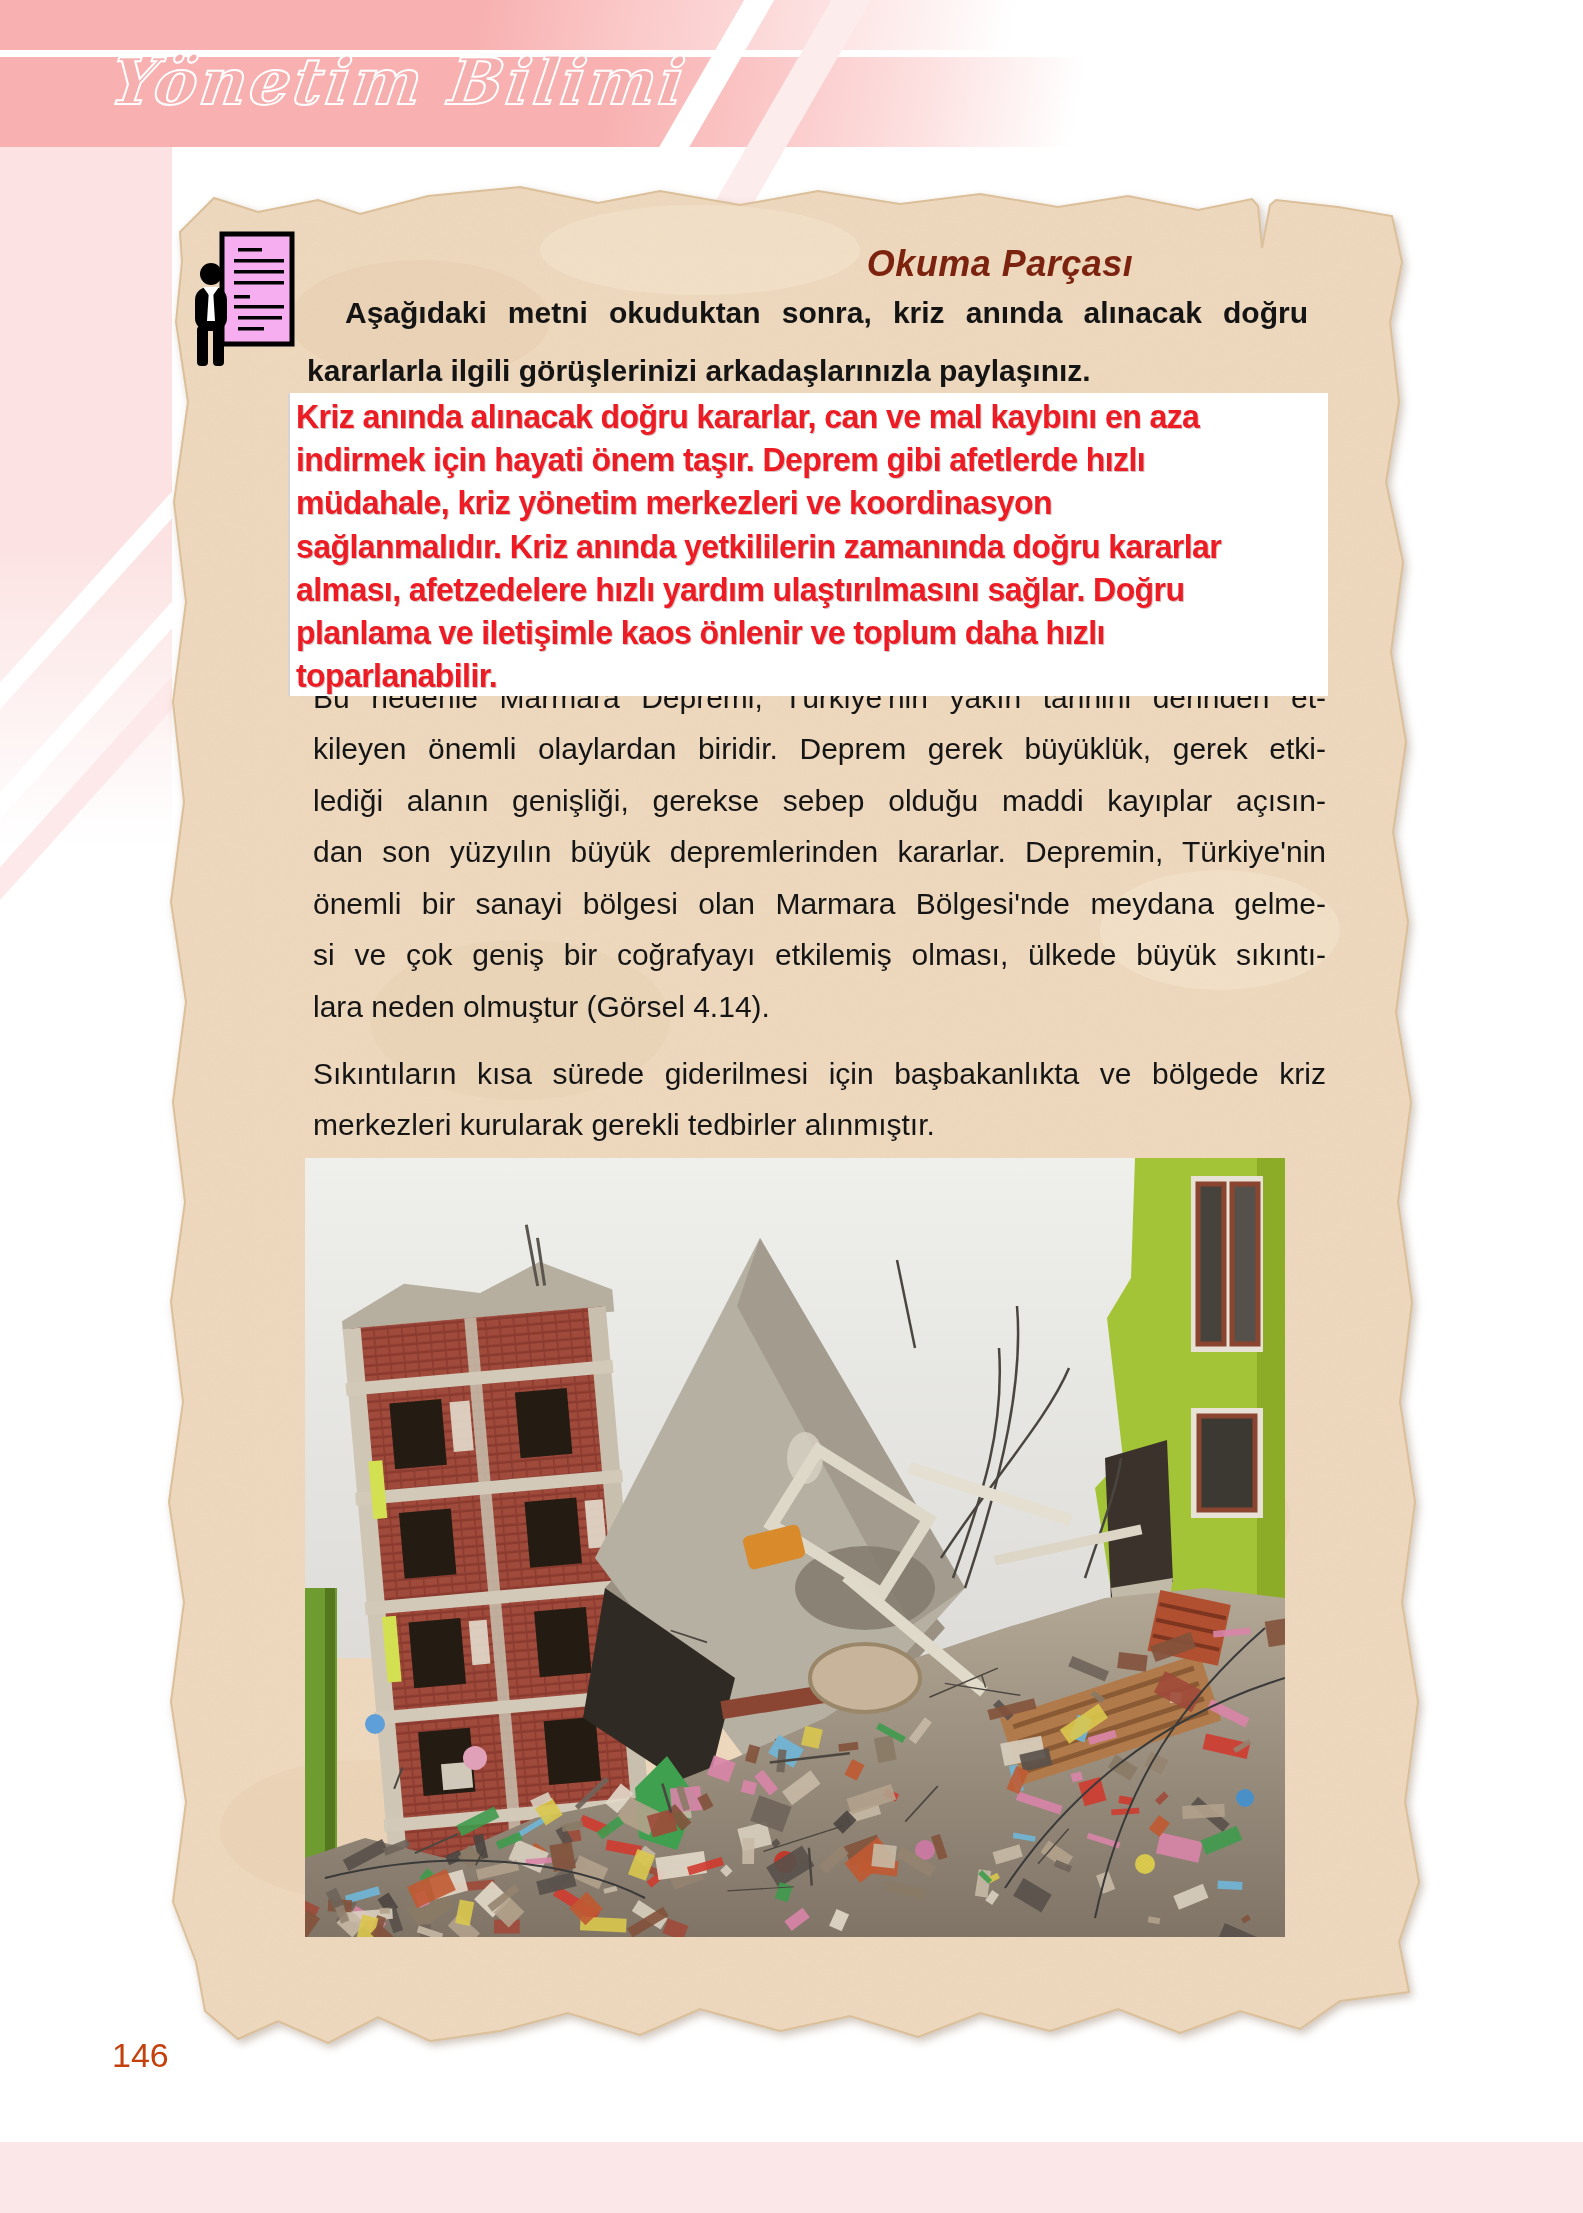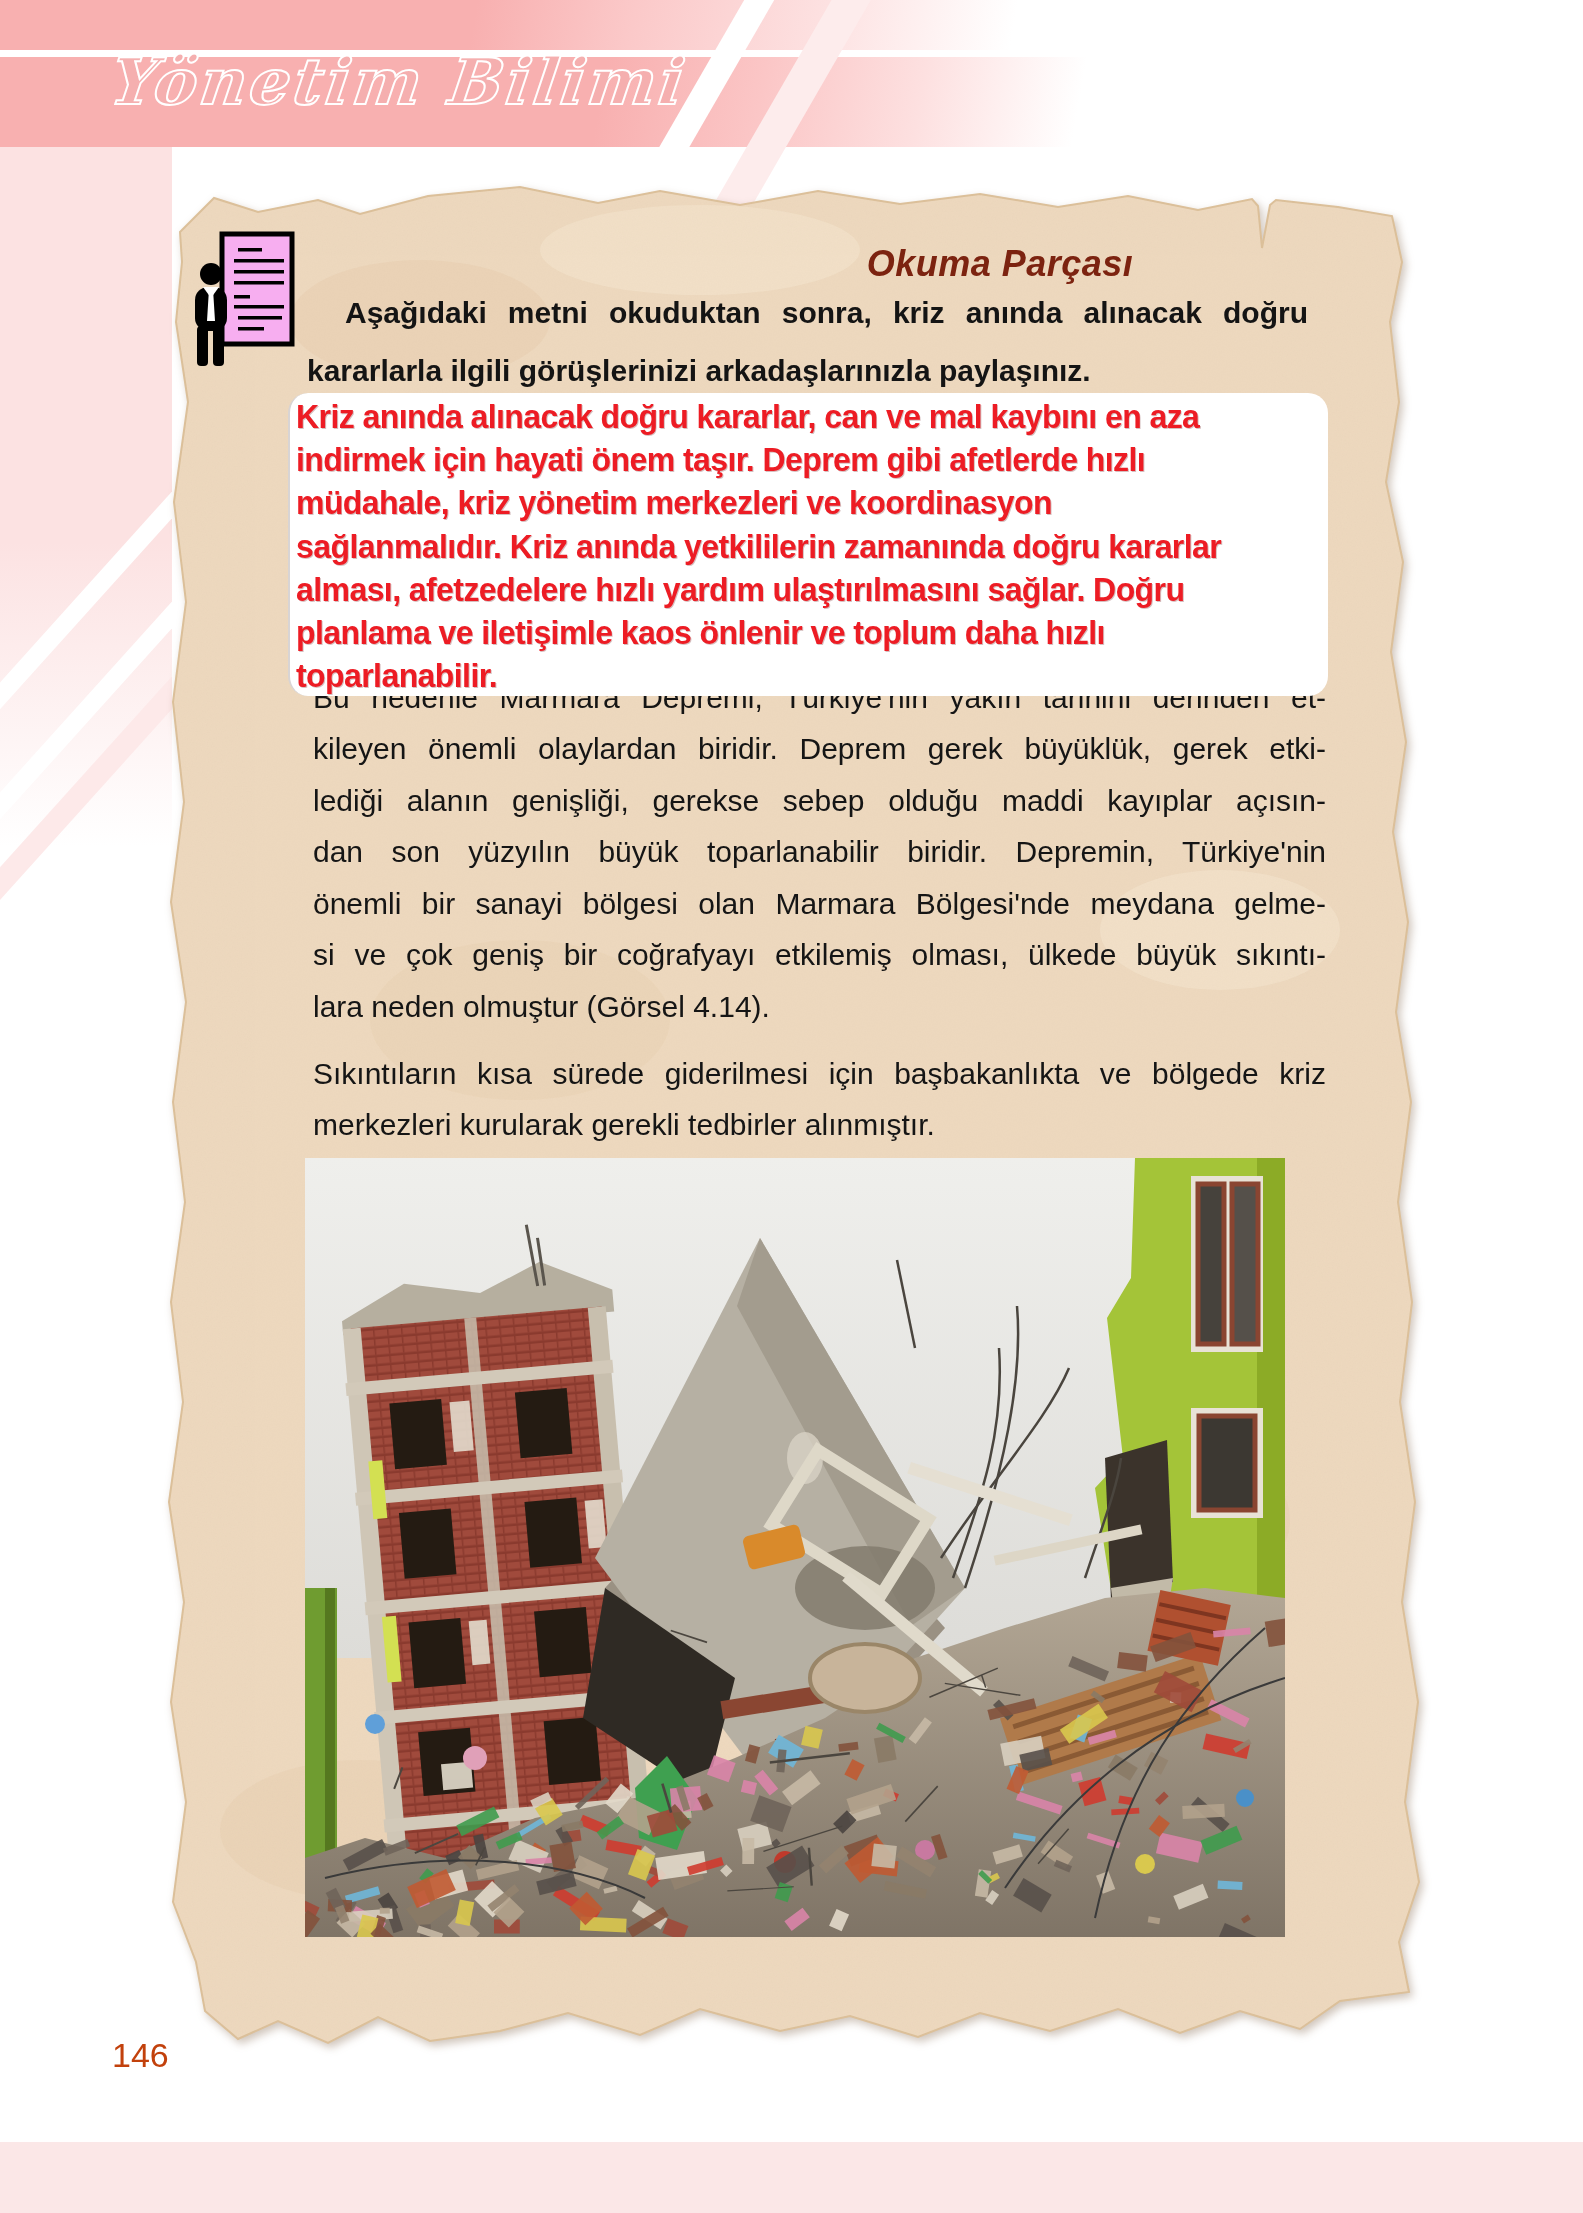--- a/index.html
+++ b/index.html
@@ -33,21 +33,21 @@
   #reading-icon{left:192px;top:226px;width:120px;height:150px;z-index:3;}
 
   
   #okuma{left:820px;top:243px;width:360px;text-align:center;z-index:2;
     font-size:36px;font-weight:bold;font-style:italic;color:#7c2310;letter-spacing:0.5px;}
   .introline{z-index:2;font-size:30px;font-weight:bold;color:#141414;white-space:nowrap;}
   #intro1{left:345px;top:296px;width:963px;text-align:justify;-moz-text-align-last:justify;text-align-last:justify;}
   #intro2{left:307px;top:354px;}
 
   #highlight-box{left:288px;top:393px;width:1040px;height:303px;background:#ffffff;z-index:3;
-    border-left:2px solid #d8d4d4;padding:2px 0 0 6px;box-sizing:border-box;border-radius:20px;}
+    border-left:2px solid #d8d4d4;padding:2px 0 0 6px;box-sizing:border-box;}
   .redline{font-size:33px;line-height:43.2px;font-weight:bold;color:#ed1c24;
     letter-spacing:-0.6px;white-space:nowrap;transform:scaleX(.97);transform-origin:left;
     text-shadow:1px 1px 0 rgba(90,0,0,.25);}
 
   .bodyline{left:313px;width:1013px;height:51px;line-height:51px;z-index:2;
     font-size:30px;color:#151515;white-space:nowrap;}
   .just{text-align:justify;-moz-text-align-last:justify;text-align-last:justify;white-space:normal;}
 
   
   #photo{left:305px;top:1158px;width:980px;height:779px;z-index:2;}
@@ -120,21 +120,21 @@
   </svg>
 
   <div class="abs introline" id="intro1">Aşağıdaki metni okuduktan sonra, kriz anında alınacak doğru</div>
 
   <div class="abs" id="okuma">Okuma Parçası</div>
   <div class="abs introline" id="intro2">kararlarla ilgili görüşlerinizi arkadaşlarınızla paylaşınız.</div>
 
   <div class="abs bodyline just" style="top:672px;">Bu nedenle Marmara Depremi, Türkiye'nin yakın tarihini derinden et-</div>
   <div class="abs bodyline just" style="top:723px;">kileyen önemli olaylardan biridir. Deprem gerek büyüklük, gerek etki-</div>
   <div class="abs bodyline just" style="top:775px;">lediği alanın genişliği, gerekse sebep olduğu maddi kayıplar açısın-</div>
-  <div class="abs bodyline just" style="top:826px;">dan son yüzyılın büyük toparlanabilir biridir. Depremin, Türkiye'nin</div>
+  <div class="abs bodyline just" style="top:826px;">dan son yüzyılın büyük depremlerinden kararlar. Depremin, Türkiye'nin</div>
   <div class="abs bodyline just" style="top:878px;">önemli bir sanayi bölgesi olan Marmara Bölgesi'nde meydana gelme-</div>
   <div class="abs bodyline just" style="top:929px;">si ve çok geniş bir coğrafyayı etkilemiş olması, ülkede büyük sıkıntı-</div>
   <div class="abs bodyline" style="top:981px;">lara neden olmuştur (Görsel 4.14).</div>
 
   <div class="abs bodyline just" style="top:1048px;">Sıkıntıların kısa sürede giderilmesi için başbakanlıkta ve bölgede kriz</div>
   <div class="abs bodyline" style="top:1099px;">merkezleri kurularak gerekli tedbirler alınmıştır.</div>
 
   <div class="abs" id="highlight-box">
     <div class="redline">Kriz anında alınacak doğru kararlar, can ve mal kaybını en aza</div>
     <div class="redline">indirmek için hayati önem taşır. Deprem gibi afetlerde hızlı</div>

